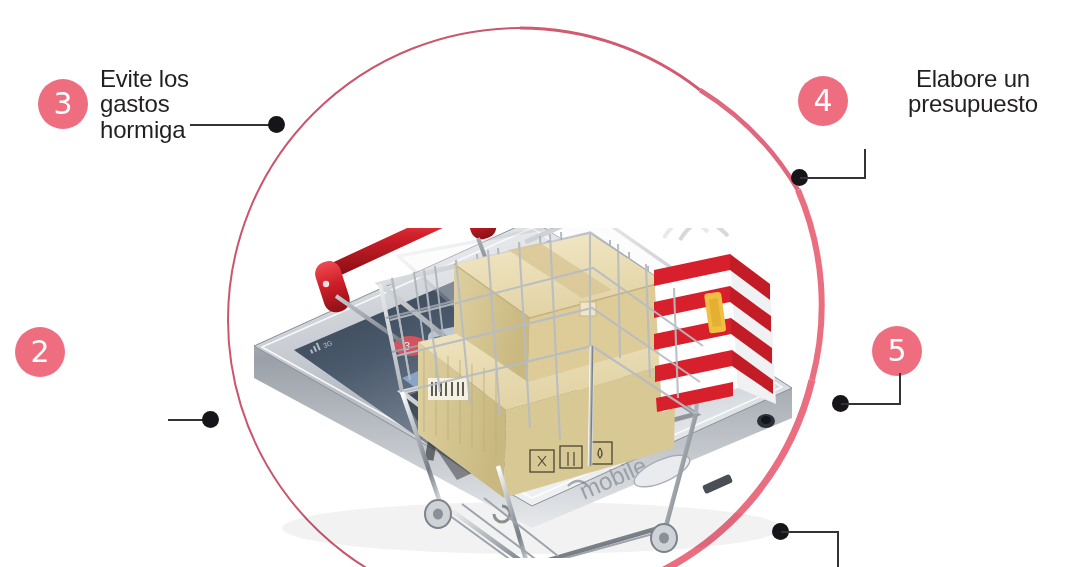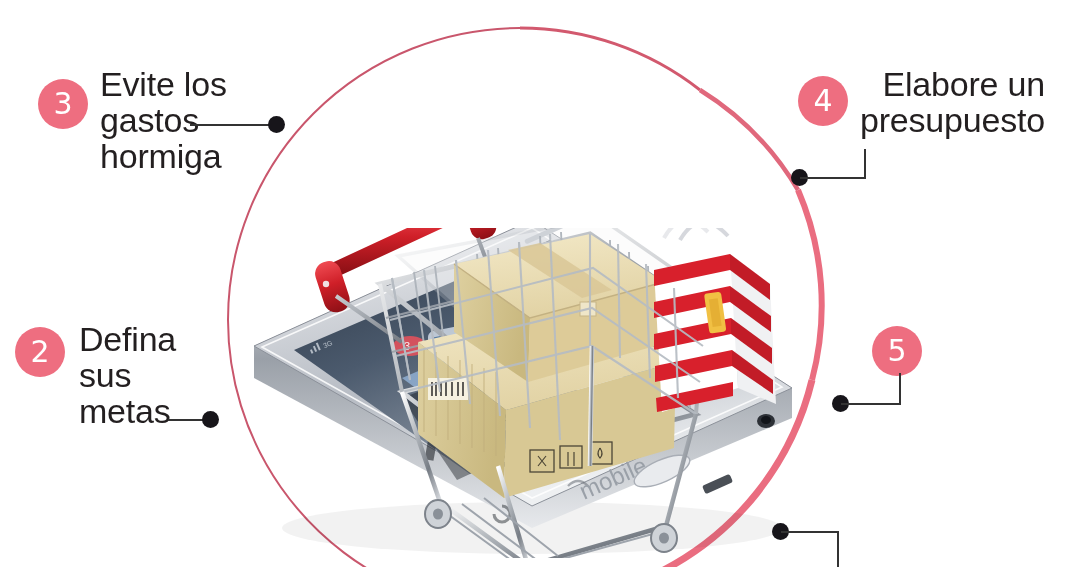--- a/index.html
+++ b/index.html
@@ -22,25 +22,25 @@
     left:232px;top:228px;width:580px;height:330px;
   }
   .badge{
     position:absolute;width:50px;height:50px;border-radius:50%;
     background:#ee6e80;color:#fff;
     display:flex;align-items:center;justify-content:center;
     font-size:30px;font-weight:400;line-height:1;
     font-family:"DejaVu Sans", sans-serif;
   }
   .ltext{
-    position:absolute;color:#231f20;font-size:34px;line-height:1.06;
+    position:absolute;color:#231f20;font-size:24px;line-height:1.06;
     font-weight:300;letter-spacing:-0.2px;white-space:pre;
     font-family:"Liberation Sans", sans-serif;
   }
-  .ltext.r{text-align:right;}
+  .ltext.r{text-align:center;margin-left:48px;}
   .dot{position:absolute;width:17px;height:17px;border-radius:50%;background:#17151a;}
   .hline{position:absolute;height:2px;background:#333;}
   .vline{position:absolute;width:2px;background:#333;}
 </style>
 </head>
 <body>
 
 <div id="stage">
 
   <svg id="arcSvg" viewBox="0 0 1080 567">
@@ -337,23 +337,20 @@
   </svg>
 
   <div class="badge" style="left:38px;top:79px;">3</div>
   <div class="ltext" style="left:100px;top:66px;">Evite los
 gastos
 hormiga</div>
   <div class="hline" style="left:190px;top:124px;width:82px;"></div>
   <div class="dot" style="left:268px;top:116px;"></div>
 
   <div class="badge" style="left:15px;top:327px;">2</div>
-  <div class="ltext" style="left:79px;top:321px;">Defina
-sus
-metas</div>
   <div class="hline" style="left:168px;top:419px;width:38px;"></div>
   <div class="dot" style="left:202px;top:411px;"></div>
 
   <div class="badge" style="left:798px;top:76px;">4</div>
   <div class="ltext r" style="left:860px;top:66px;">Elabore un
 presupuesto</div>
   <div class="dot" style="left:791px;top:169px;"></div>
   <div class="hline" style="left:800px;top:177px;width:66px;"></div>
   <div class="vline" style="left:864px;top:149px;height:30px;"></div>
 

